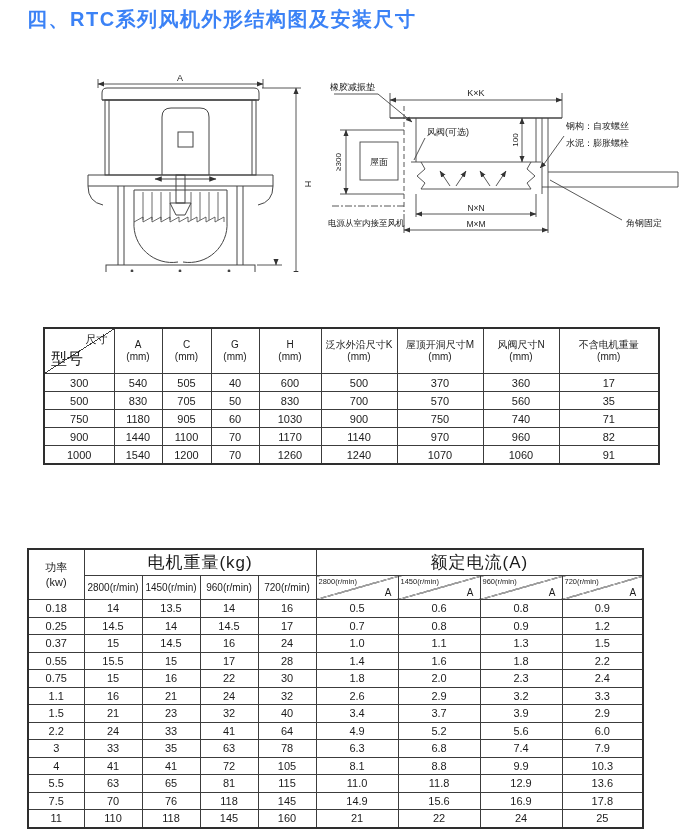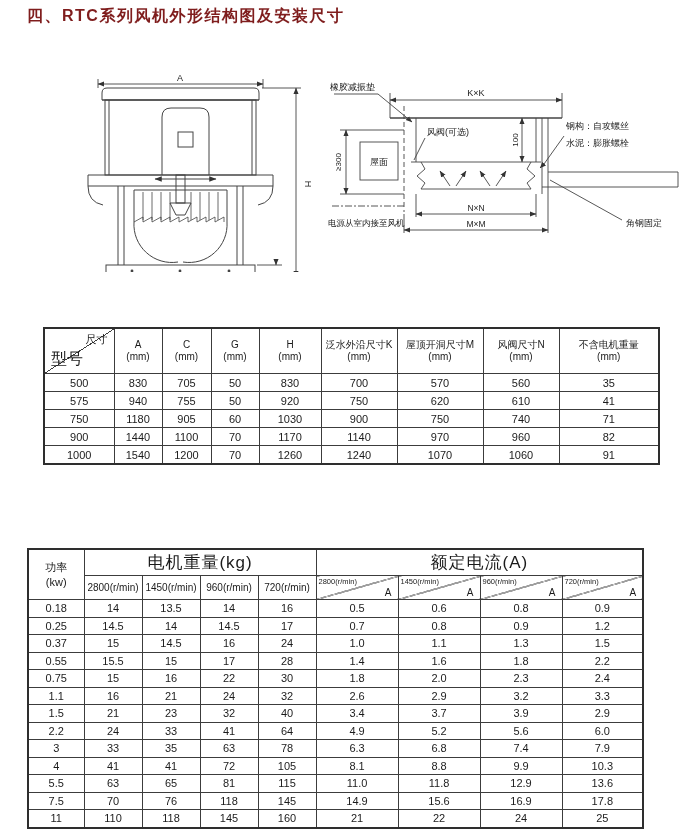--- a/index.html
+++ b/index.html
@@ -1,22 +1,22 @@
 <!DOCTYPE html>
 <html><head>
 <meta charset="utf-8">
 <style>
   html,body{margin:0;padding:0;}
   body{
     width:700px;height:832px;position:relative;background:#ffffff;
     font-family:"Liberation Sans","DejaVu Sans",sans-serif;color:#1b1b1b;
   }
   .page-title{
-    position:absolute;left:27px;top:6px;font-size:16px;font-weight:bold;
-    letter-spacing:1.5px;color:#7f1d1d;
+    position:absolute;left:27px;top:6px;font-size:20px;font-weight:bold;
+    letter-spacing:1.5px;color:#3b82f6;
   }
   .drawing{position:absolute;}
   .drawing-left{left:58px;top:72px;}
   .drawing-right{left:326px;top:74px;}
   svg text{font-family:"Liberation Sans","DejaVu Sans",sans-serif;fill:#222;}
 
   table{border-collapse:collapse;table-layout:fixed;background:#fff;}
   table.dims{position:absolute;left:43px;top:327px;width:615px;}
   table.motor{position:absolute;left:27px;top:548px;width:615px;}
   th,td{
@@ -247,41 +247,41 @@
           <div>风阀尺寸N</div>
           <div>(mm)</div>
         </th>
       <th>
           <div>不含电机重量</div>
           <div>(mm)</div>
         </th>
     </tr>
   </thead>
   <tbody>
+    <tr>
+        <td>300</td>
+        <td>540</td>
+        <td>505</td>
+        <td>40</td>
+        <td>600</td>
+        <td>500</td>
+        <td>370</td>
+        <td>360</td>
+        <td>17</td>
+      </tr>
       <tr>
         <td>500</td>
         <td>830</td>
         <td>705</td>
         <td>50</td>
         <td>830</td>
         <td>700</td>
         <td>570</td>
         <td>560</td>
         <td>35</td>
-      </tr>
-      <tr>
-        <td>575</td>
-        <td>940</td>
-        <td>755</td>
-        <td>50</td>
-        <td>920</td>
-        <td>750</td>
-        <td>620</td>
-        <td>610</td>
-        <td>41</td>
       </tr>
       <tr>
         <td>750</td>
         <td>1180</td>
         <td>905</td>
         <td>60</td>
         <td>1030</td>
         <td>900</td>
         <td>750</td>
         <td>740</td>

